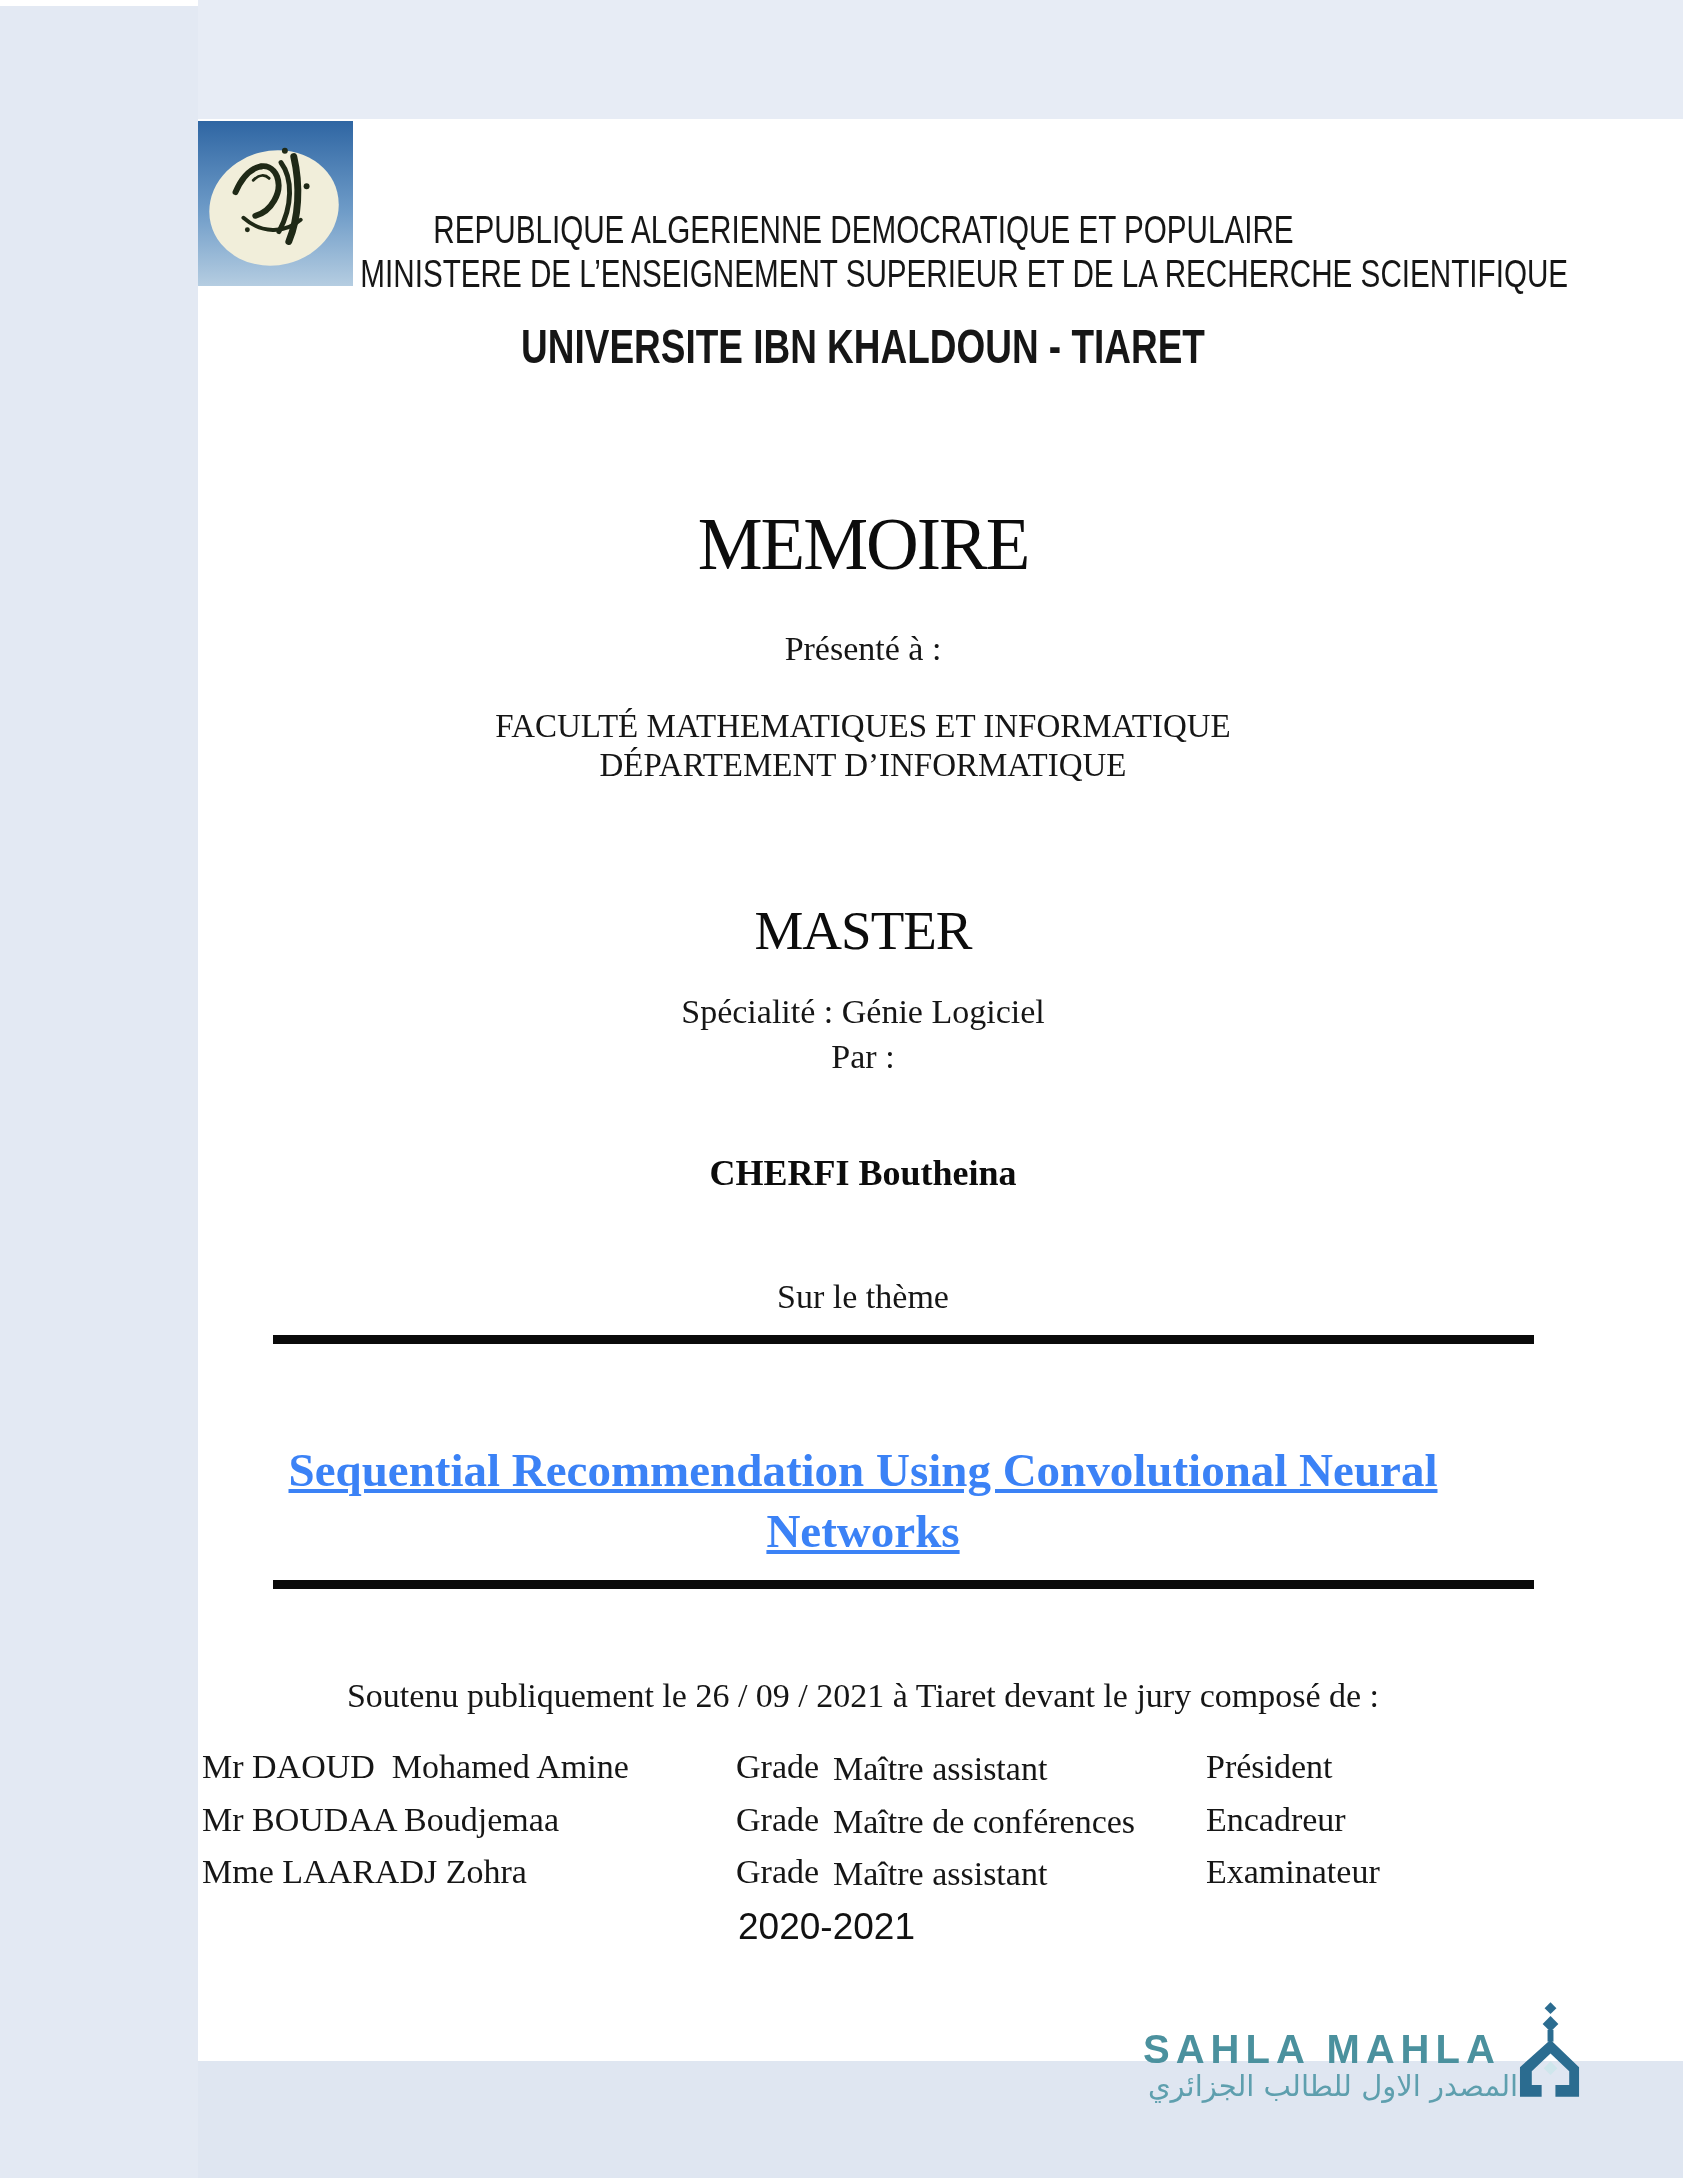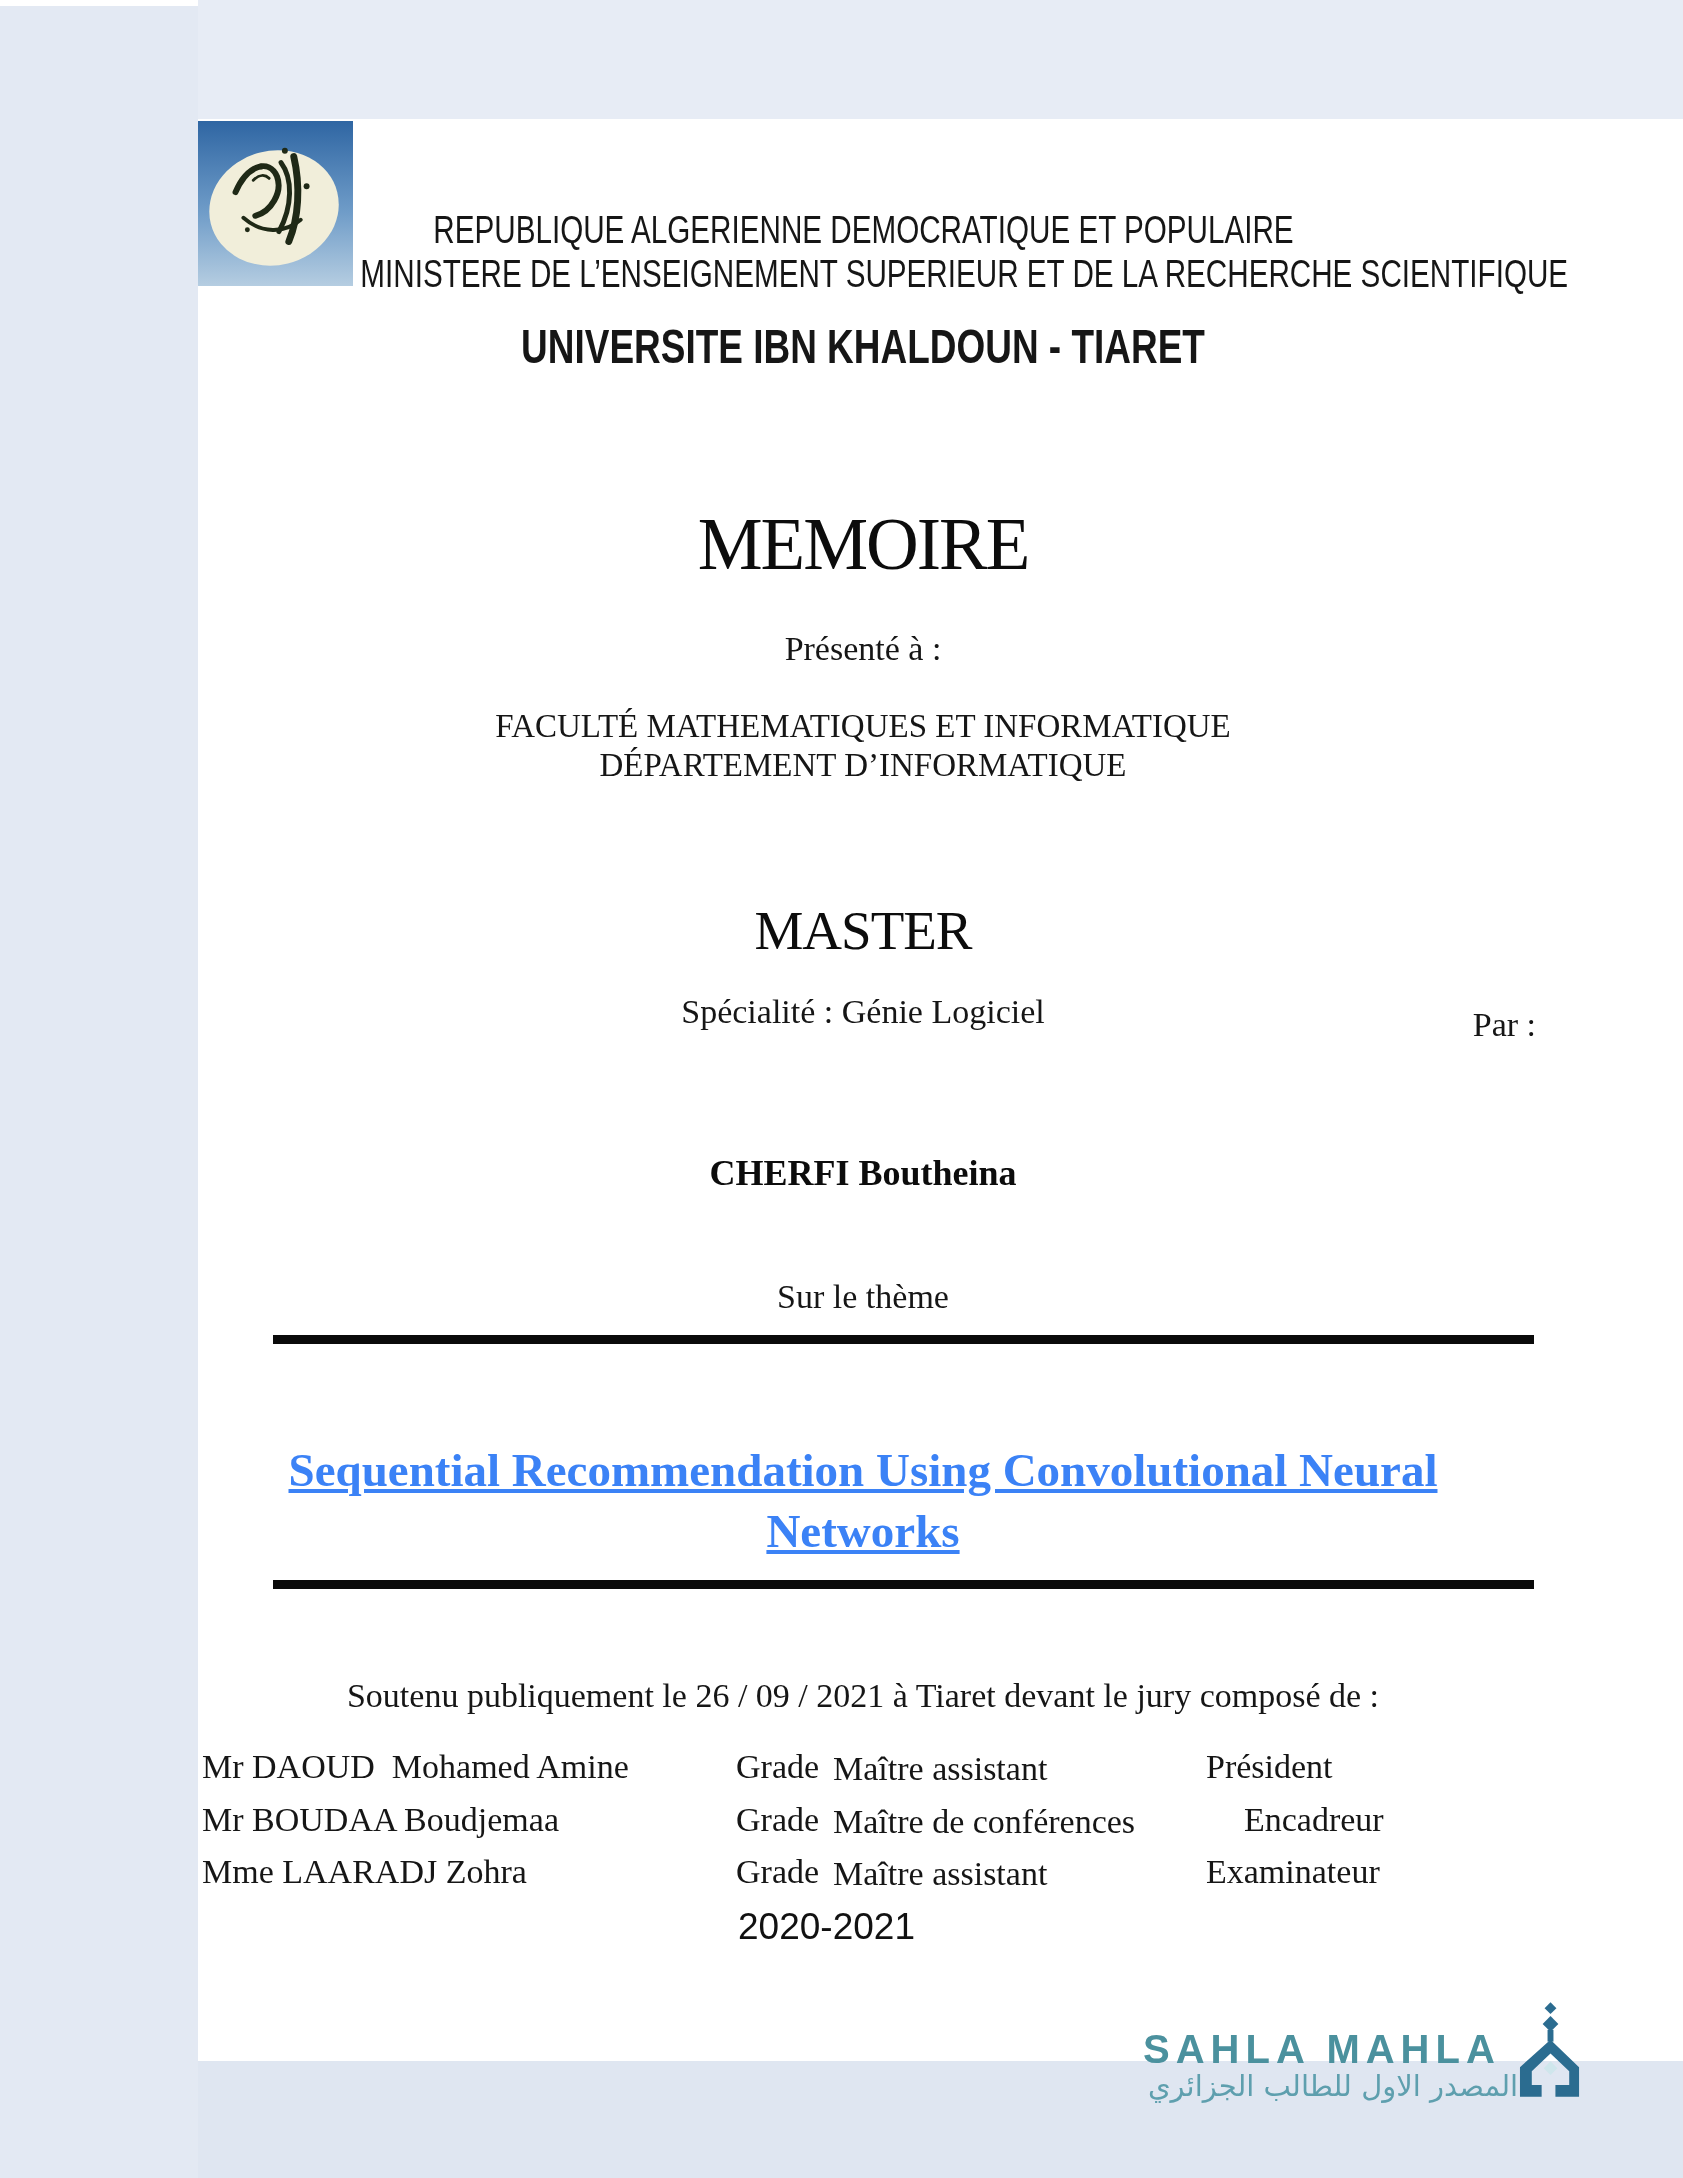--- a/index.html
+++ b/index.html
@@ -66,21 +66,21 @@
   <div class="center-line serif" style="top:619px;font-size:34px;line-height:40px;">Présenté à :</div>
 
   <div class="center-line serif" style="top:696px;font-size:33px;line-height:40px;">FACULTÉ MATHEMATIQUES ET INFORMATIQUE</div>
   <div class="center-line serif" style="top:735px;font-size:33px;line-height:40px;">DÉPARTEMENT D’INFORMATIQUE</div>
 
 
   <div class="center-line serif" style="top:889px;font-size:55px;line-height:63px;letter-spacing:-1px;color:#0c0c0c;">MASTER</div>
 
   <div class="center-line serif" style="top:982px;font-size:34px;line-height:40px;">Spécialité : Génie Logiciel</div>
 
-  <div class="center-line serif" style="top:995px;font-size:34px;line-height:40px;text-align:right;">Par :</div>
+  <div class="center-line serif" style="top:1027px;font-size:34px;line-height:40px;">Par :</div>
 
   <div class="center-line serif" style="top:1142px;font-size:36px;line-height:42px;font-weight:bold;color:#0c0c0c;">CHERFI Boutheina</div>
 
   <div class="center-line serif" style="top:1267px;font-size:34px;line-height:40px;">Sur le thème</div>
 
   <div class="rule" style="top:1335px;"></div>
 
   <div class="title-block serif">Sequential Recommendation Using Convolutional Neural Networks</div>
 
   <div class="rule" style="top:1580px;"></div>
@@ -89,21 +89,21 @@
 
   <div>
     <div class="jury-cell" style="left:202px;top:1747px;">Mr DAOUD  Mohamed Amine</div>
     <div class="jury-cell" style="left:736px;top:1747px;">Grade</div>
     <div class="jury-cell" style="left:833px;top:1749px;">Maître assistant</div>
     <div class="jury-cell" style="left:1206px;top:1747px;">Président</div>
 
     <div class="jury-cell" style="left:202px;top:1800px;">Mr BOUDAA Boudjemaa</div>
     <div class="jury-cell" style="left:736px;top:1800px;">Grade</div>
     <div class="jury-cell" style="left:833px;top:1802px;">Maître de conférences</div>
-    <div class="jury-cell" style="left:1244px;top:1800px;text-align:center;">Encadreur</div>
+    <div class="jury-cell" style="left:1206px;top:1800px;text-align:center;">Encadreur</div>
 
     <div class="jury-cell" style="left:202px;top:1852px;">Mme LAARADJ Zohra</div>
     <div class="jury-cell" style="left:736px;top:1852px;">Grade</div>
     <div class="jury-cell" style="left:833px;top:1854px;">Maître assistant</div>
     <div class="jury-cell" style="left:1206px;top:1852px;">Examinateur</div>
   </div>
 
   <div class="abs" style="left:693px;top:1906px;width:267px;text-align:center;
               font-family:'Liberation Sans',sans-serif;font-size:37px;line-height:42px;color:#111;">2020-2021</div>
 

